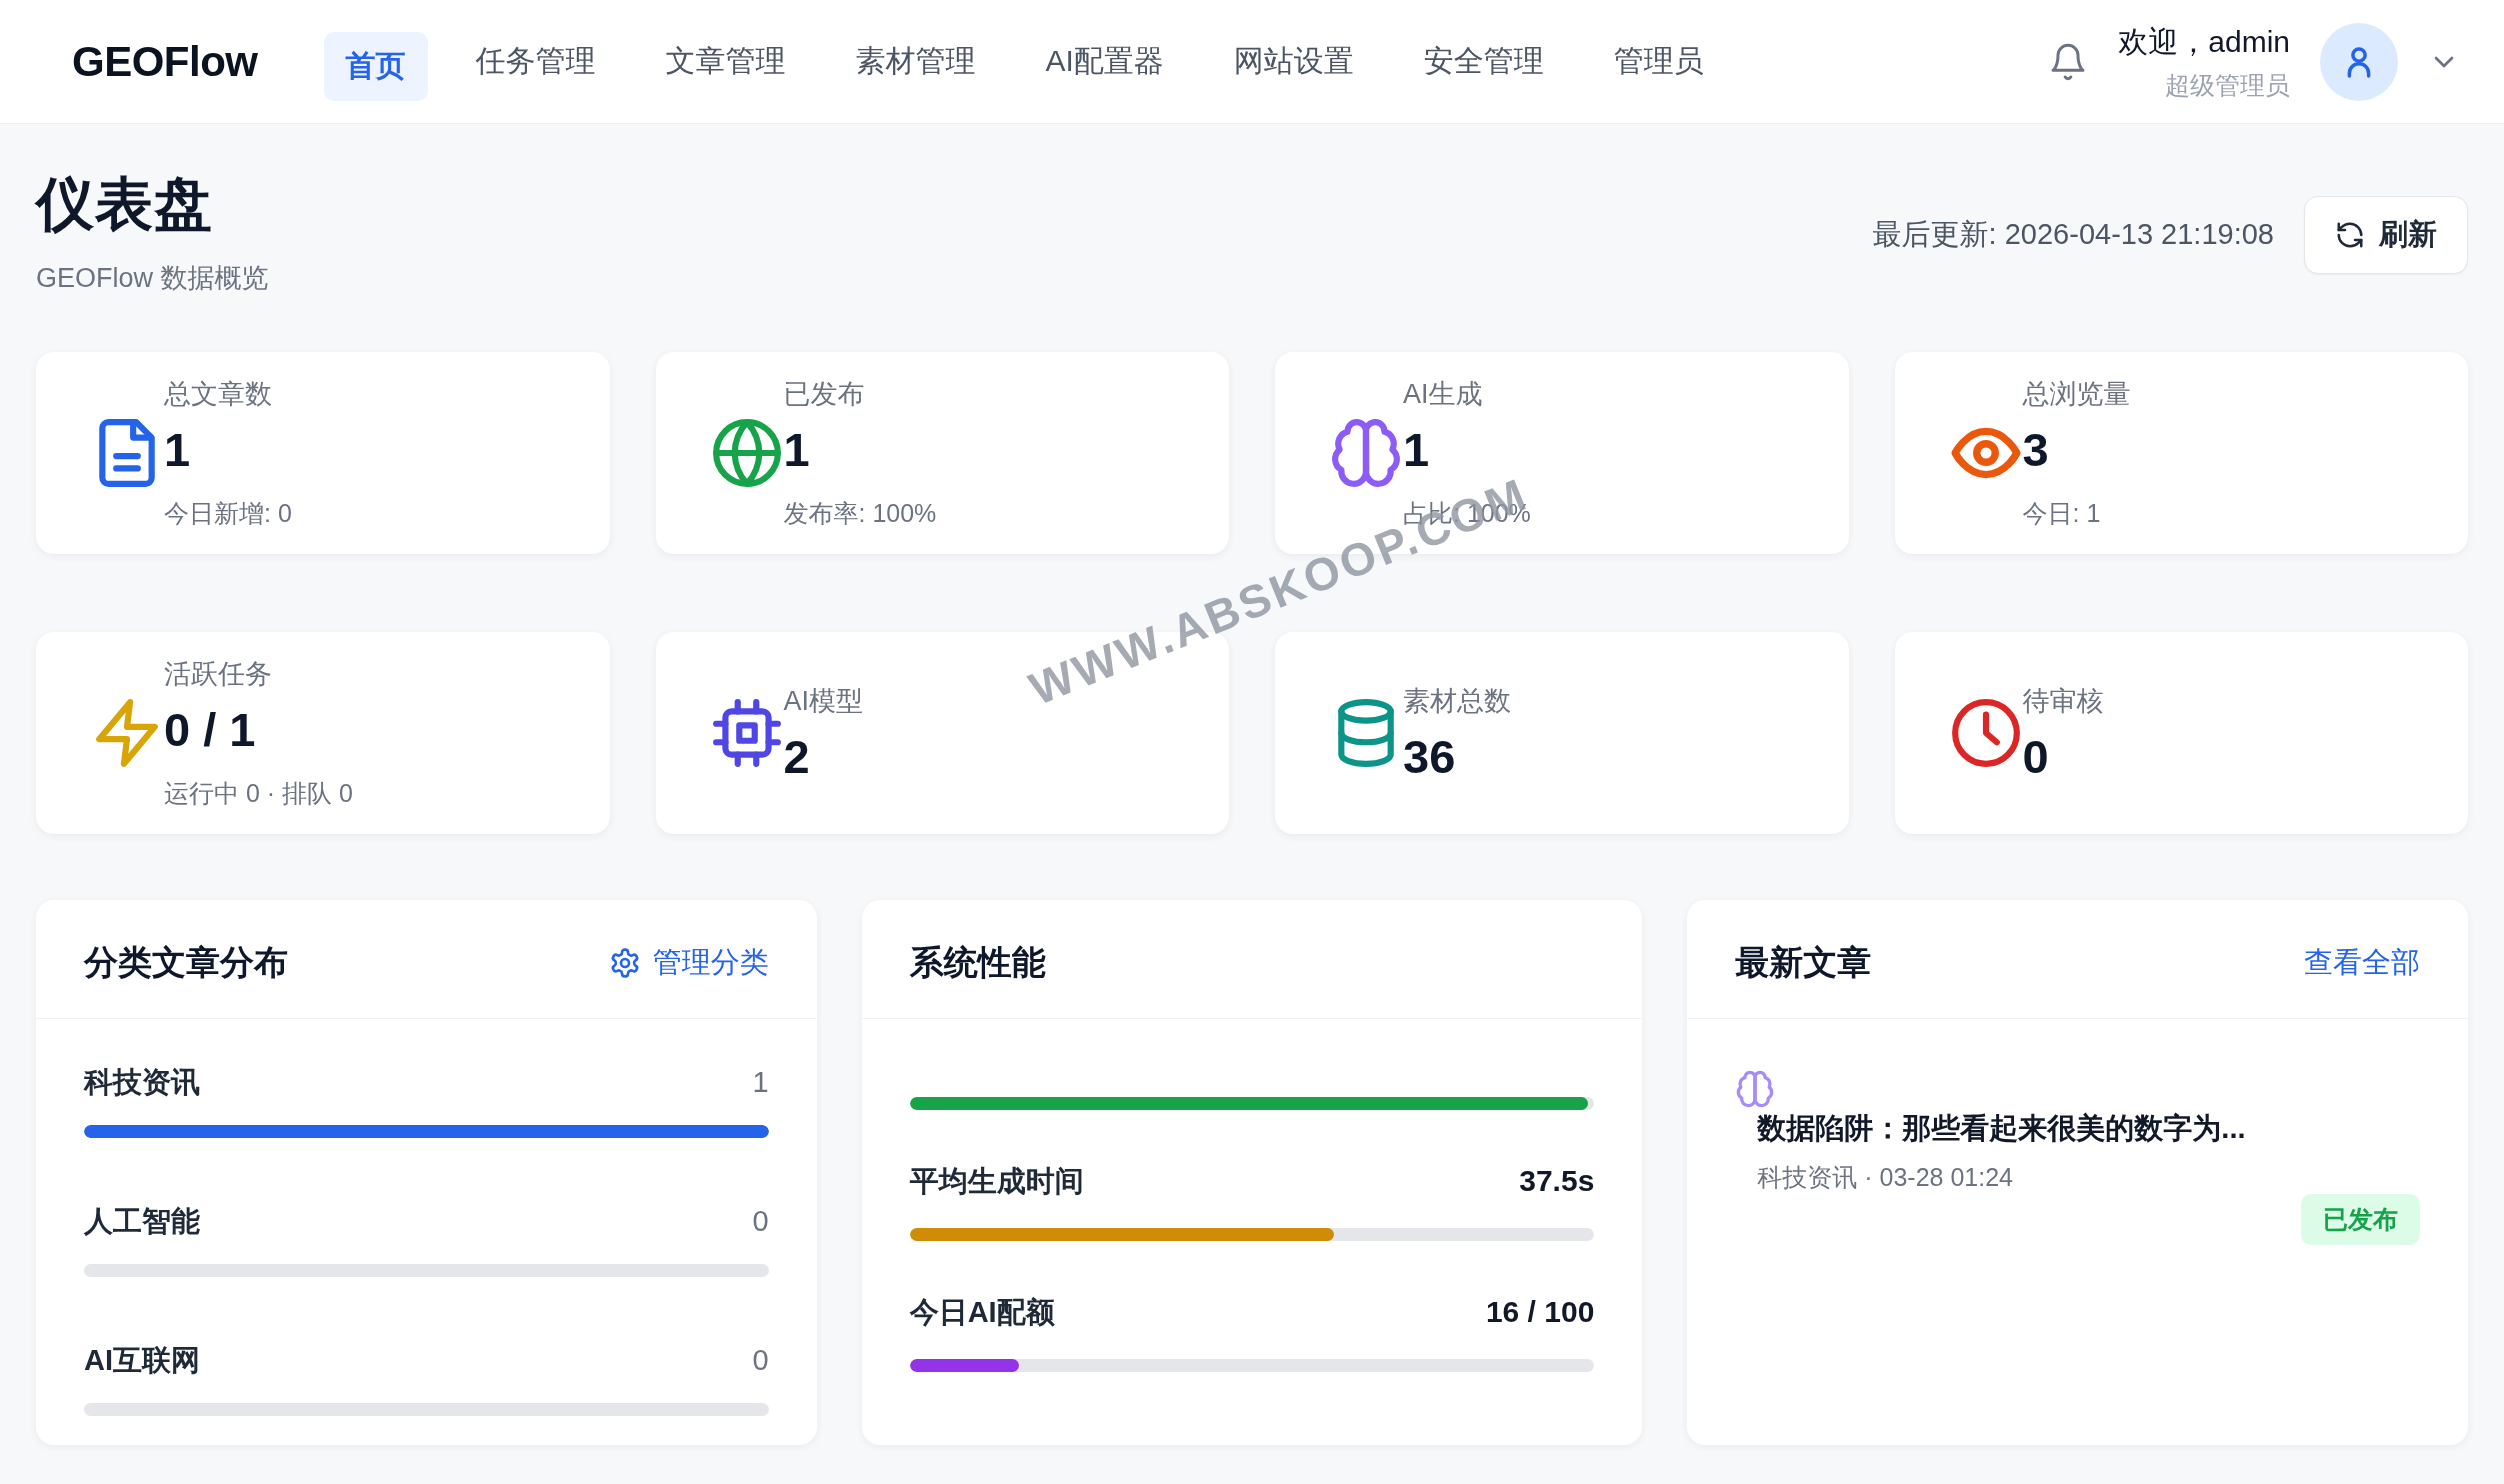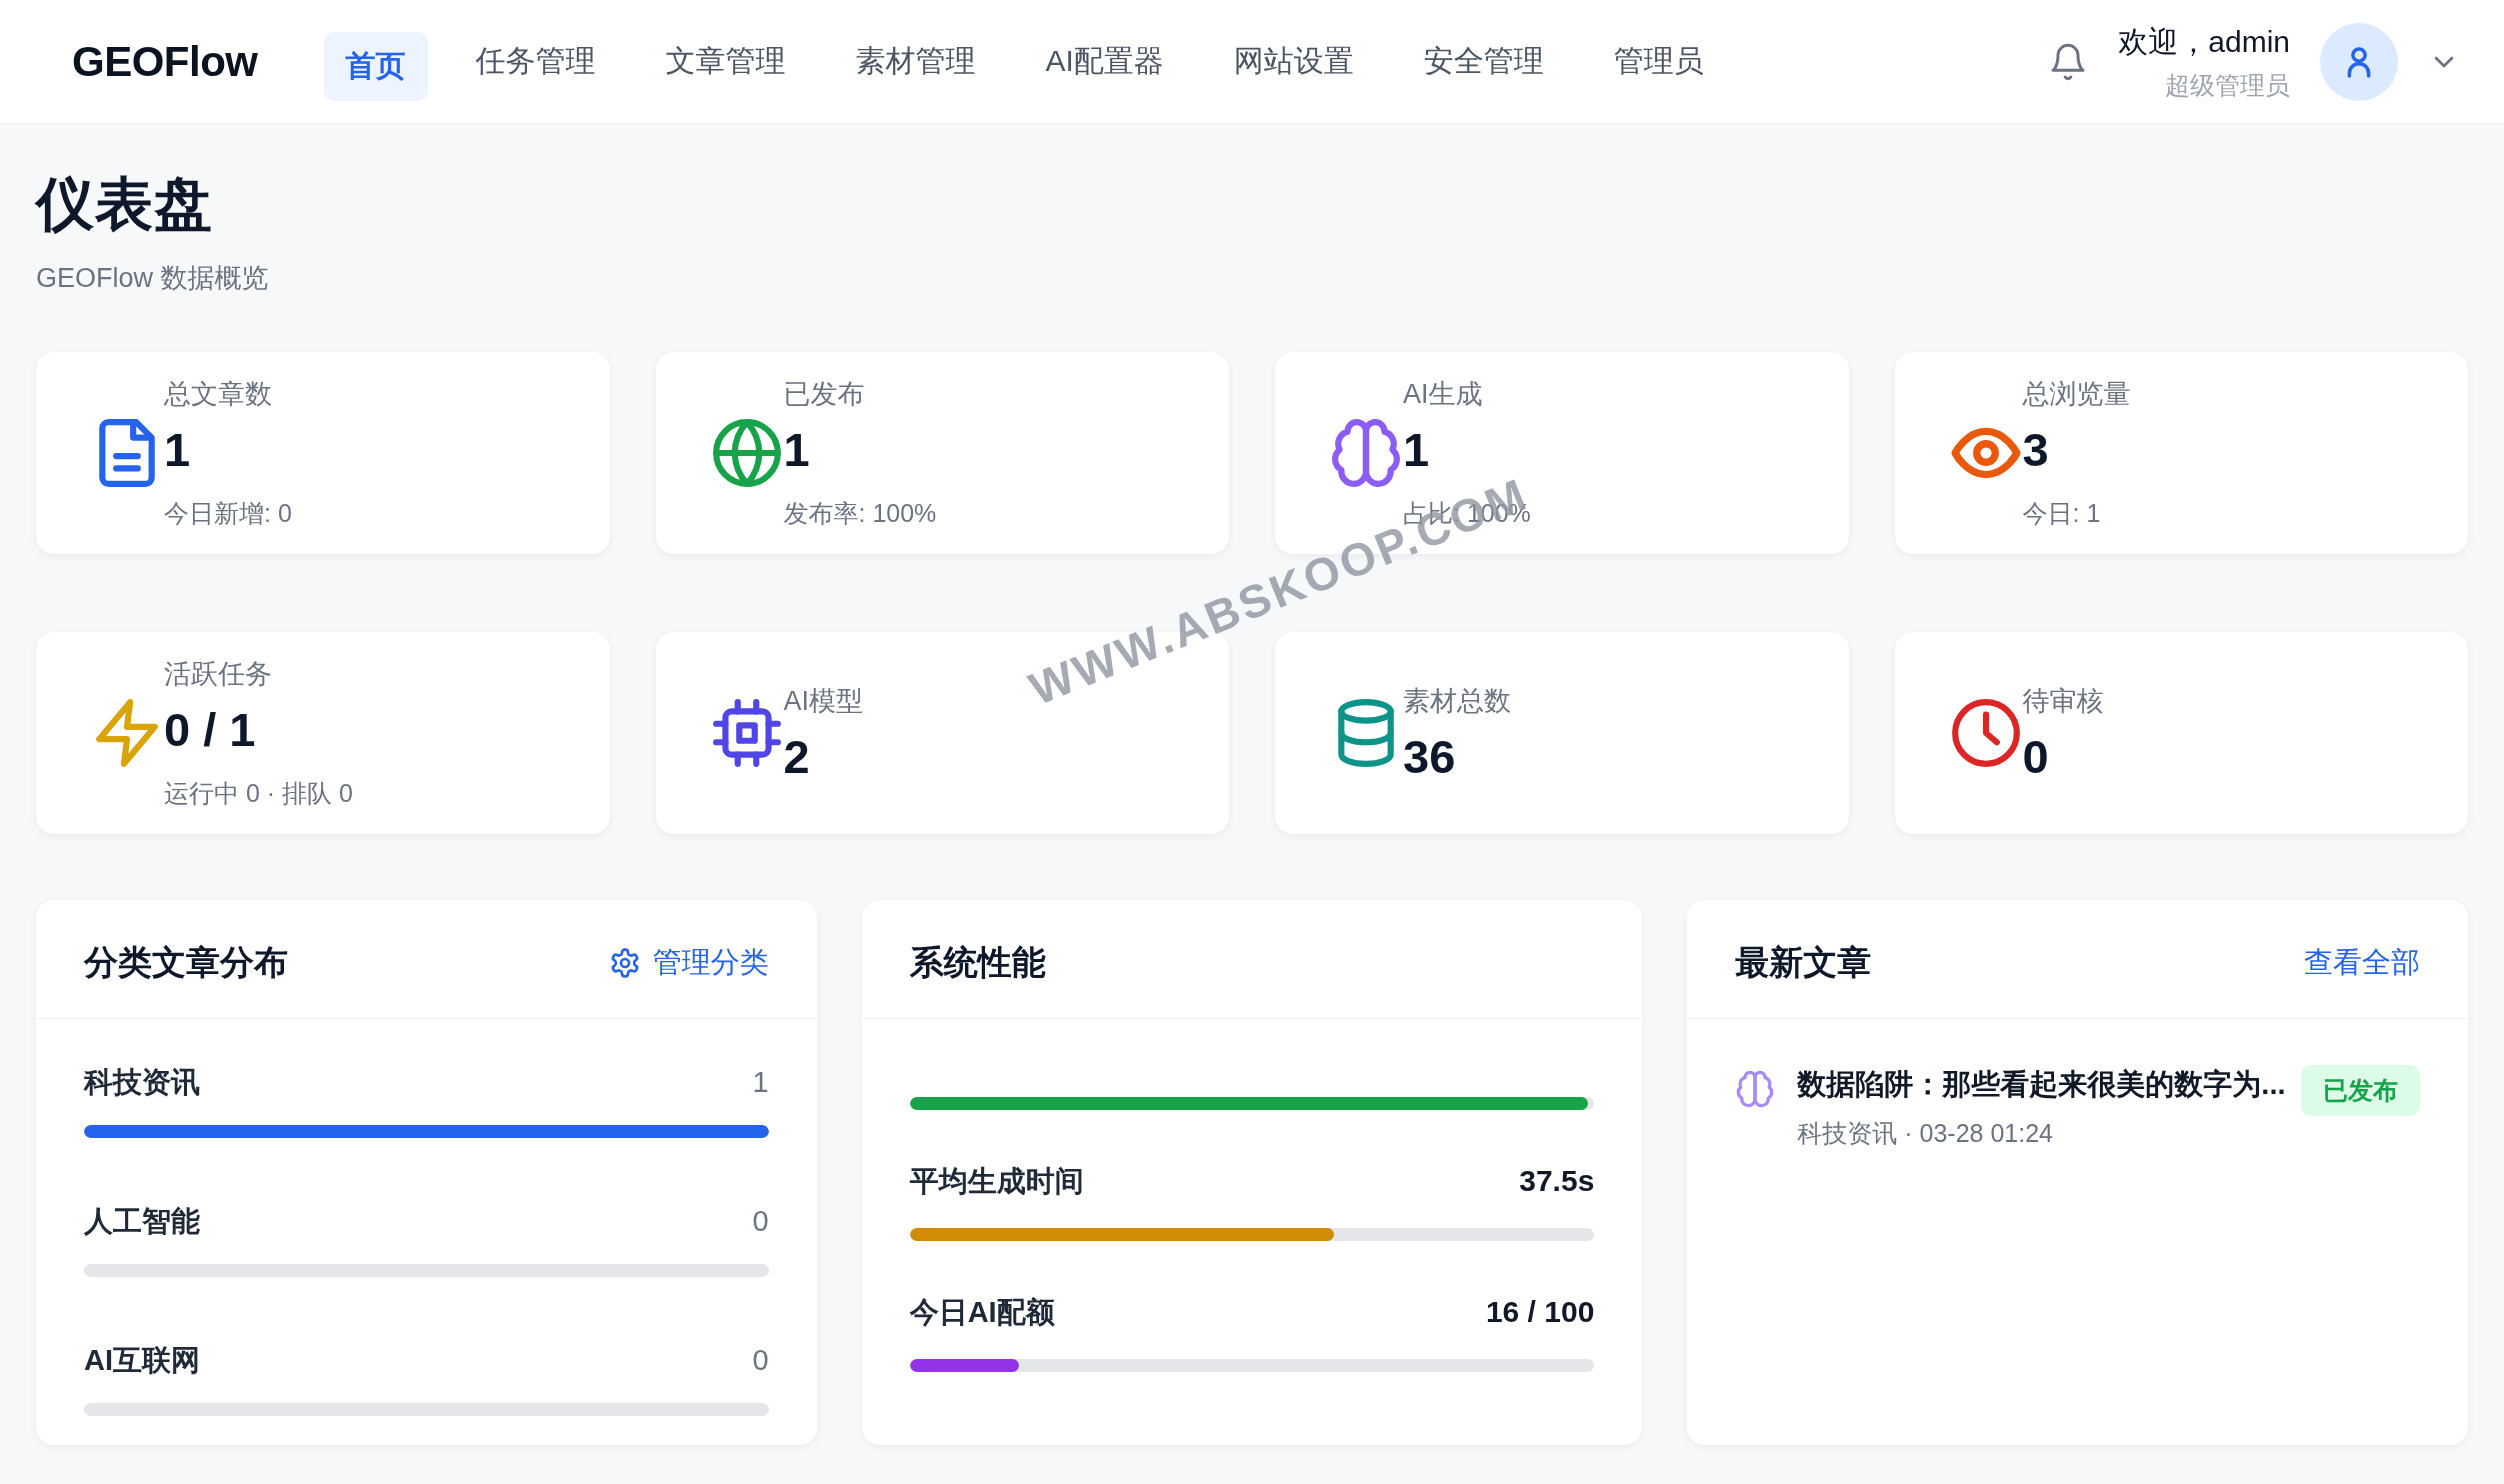--- a/index.html
+++ b/index.html
@@ -85,21 +85,21 @@
   .cat-count { font-size:29px; color:#6b7280; }
   .bar-track { margin-top:22px; height:13px; border-radius:7px; background:#e4e6ea; overflow:hidden; }
   .bar-fill { height:100%; border-radius:7px; }
 
   .metric-row { margin-bottom:52px; }
   .metric-head { display:flex; justify-content:space-between; align-items:baseline; }
   .metric-label { font-size:29px; font-weight:600; color:#1f2937; }
   .metric-value { font-size:30px; font-weight:600; color:#111827; }
   .metric-row .bar-track { margin-top:26px; }
 
-  .article-row { display:flex; align-items:flex-start; padding-top:2px; }
+  .article-row { display:flex; align-items:flex-start; padding-top:2px;flex-direction:column; }
   .article-icon { margin-top:4px; }
   .article-text { margin-left:22px; min-width:0; }
   .article-title {
     font-size:29px; font-weight:700; color:#111827; max-width:540px;
     white-space:nowrap; overflow:hidden; text-overflow:ellipsis;
   }
   .article-meta { font-size:25px; color:#6b7280; margin-top:12px; }
   .article-badge {
     margin-left:auto; flex:0 0 auto; background:#dcfce7; color:#16a34a;
     font-size:25px; font-weight:600; padding:9px 22px; border-radius:10px;
@@ -152,20 +152,32 @@
   </div>
 </header>
 
 <div class="main">
 
   <div class="page-head">
     <div>
       <div class="page-title">仪表盘</div>
       <div class="page-subtitle">GEOFlow 数据概览</div>
     </div>
+    <div class="page-head-right">
+      <div class="last-update">最后更新: 2026-04-13 21:19:08</div>
+      <button class="refresh-btn">
+        <svg width="30" height="30" viewBox="0 0 24 24" fill="none" stroke="currentColor" stroke-width="2" stroke-linecap="round" stroke-linejoin="round">
+          <path d="M21 12a9 9 0 0 0-9-9 9.75 9.75 0 0 0-6.74 2.74L3 8"></path>
+            <path d="M3 3v5h5"></path>
+          <path d="M3 12a9 9 0 0 0 9 9 9.75 9.75 0 0 0 6.74-2.74L21 16"></path>
+            <path d="M16 16h5v5"></path>
+        </svg>
+        <span>刷新</span>
+      </button>
+    </div>
   </div>
 
   <div class="stats-grid">
 
     <div class="stat-card">
       <span class="stat-icon" style="color: rgb(37, 99, 235);">
         <svg width="74" height="74" viewBox="0 0 24 24" fill="none" stroke="currentColor" stroke-width="2" stroke-linecap="round" stroke-linejoin="round">
           <path d="M15 2H6a2 2 0 0 0-2 2v16a2 2 0 0 0 2 2h12a2 2 0 0 0 2-2V7Z"></path>
             <path d="M14 2v5h5"></path>
             <path d="M15.5 13h-7"></path>

